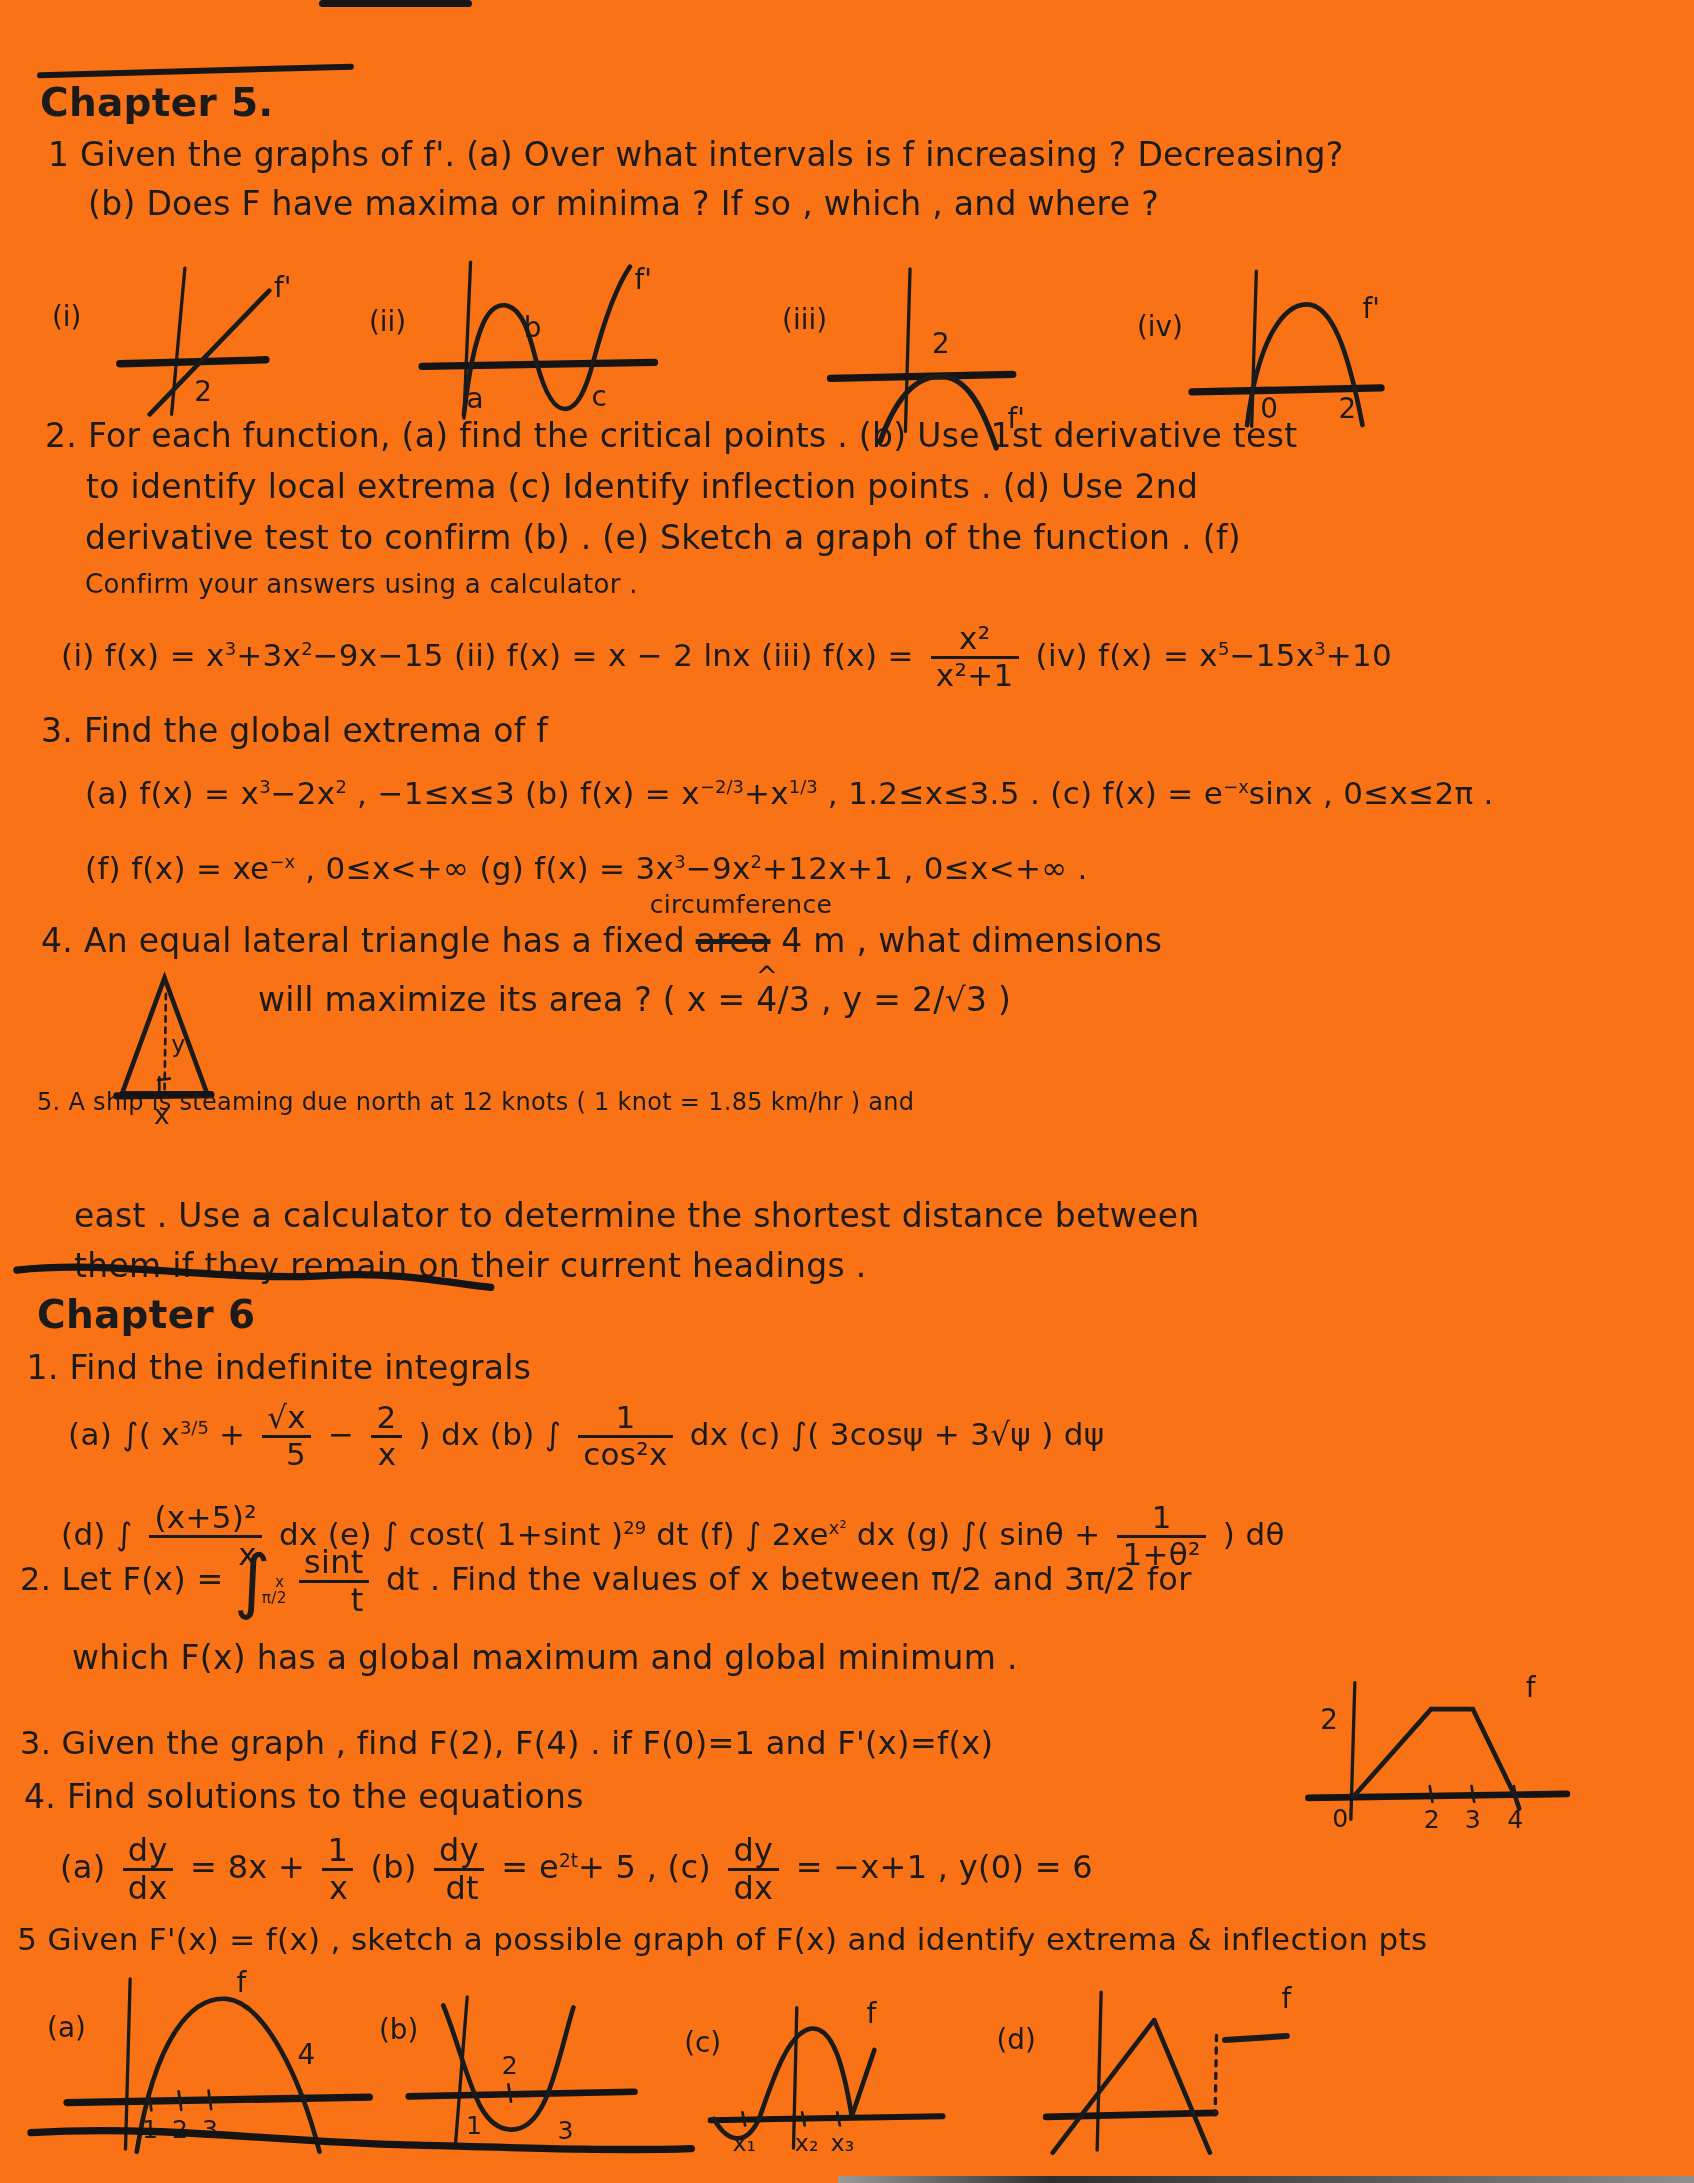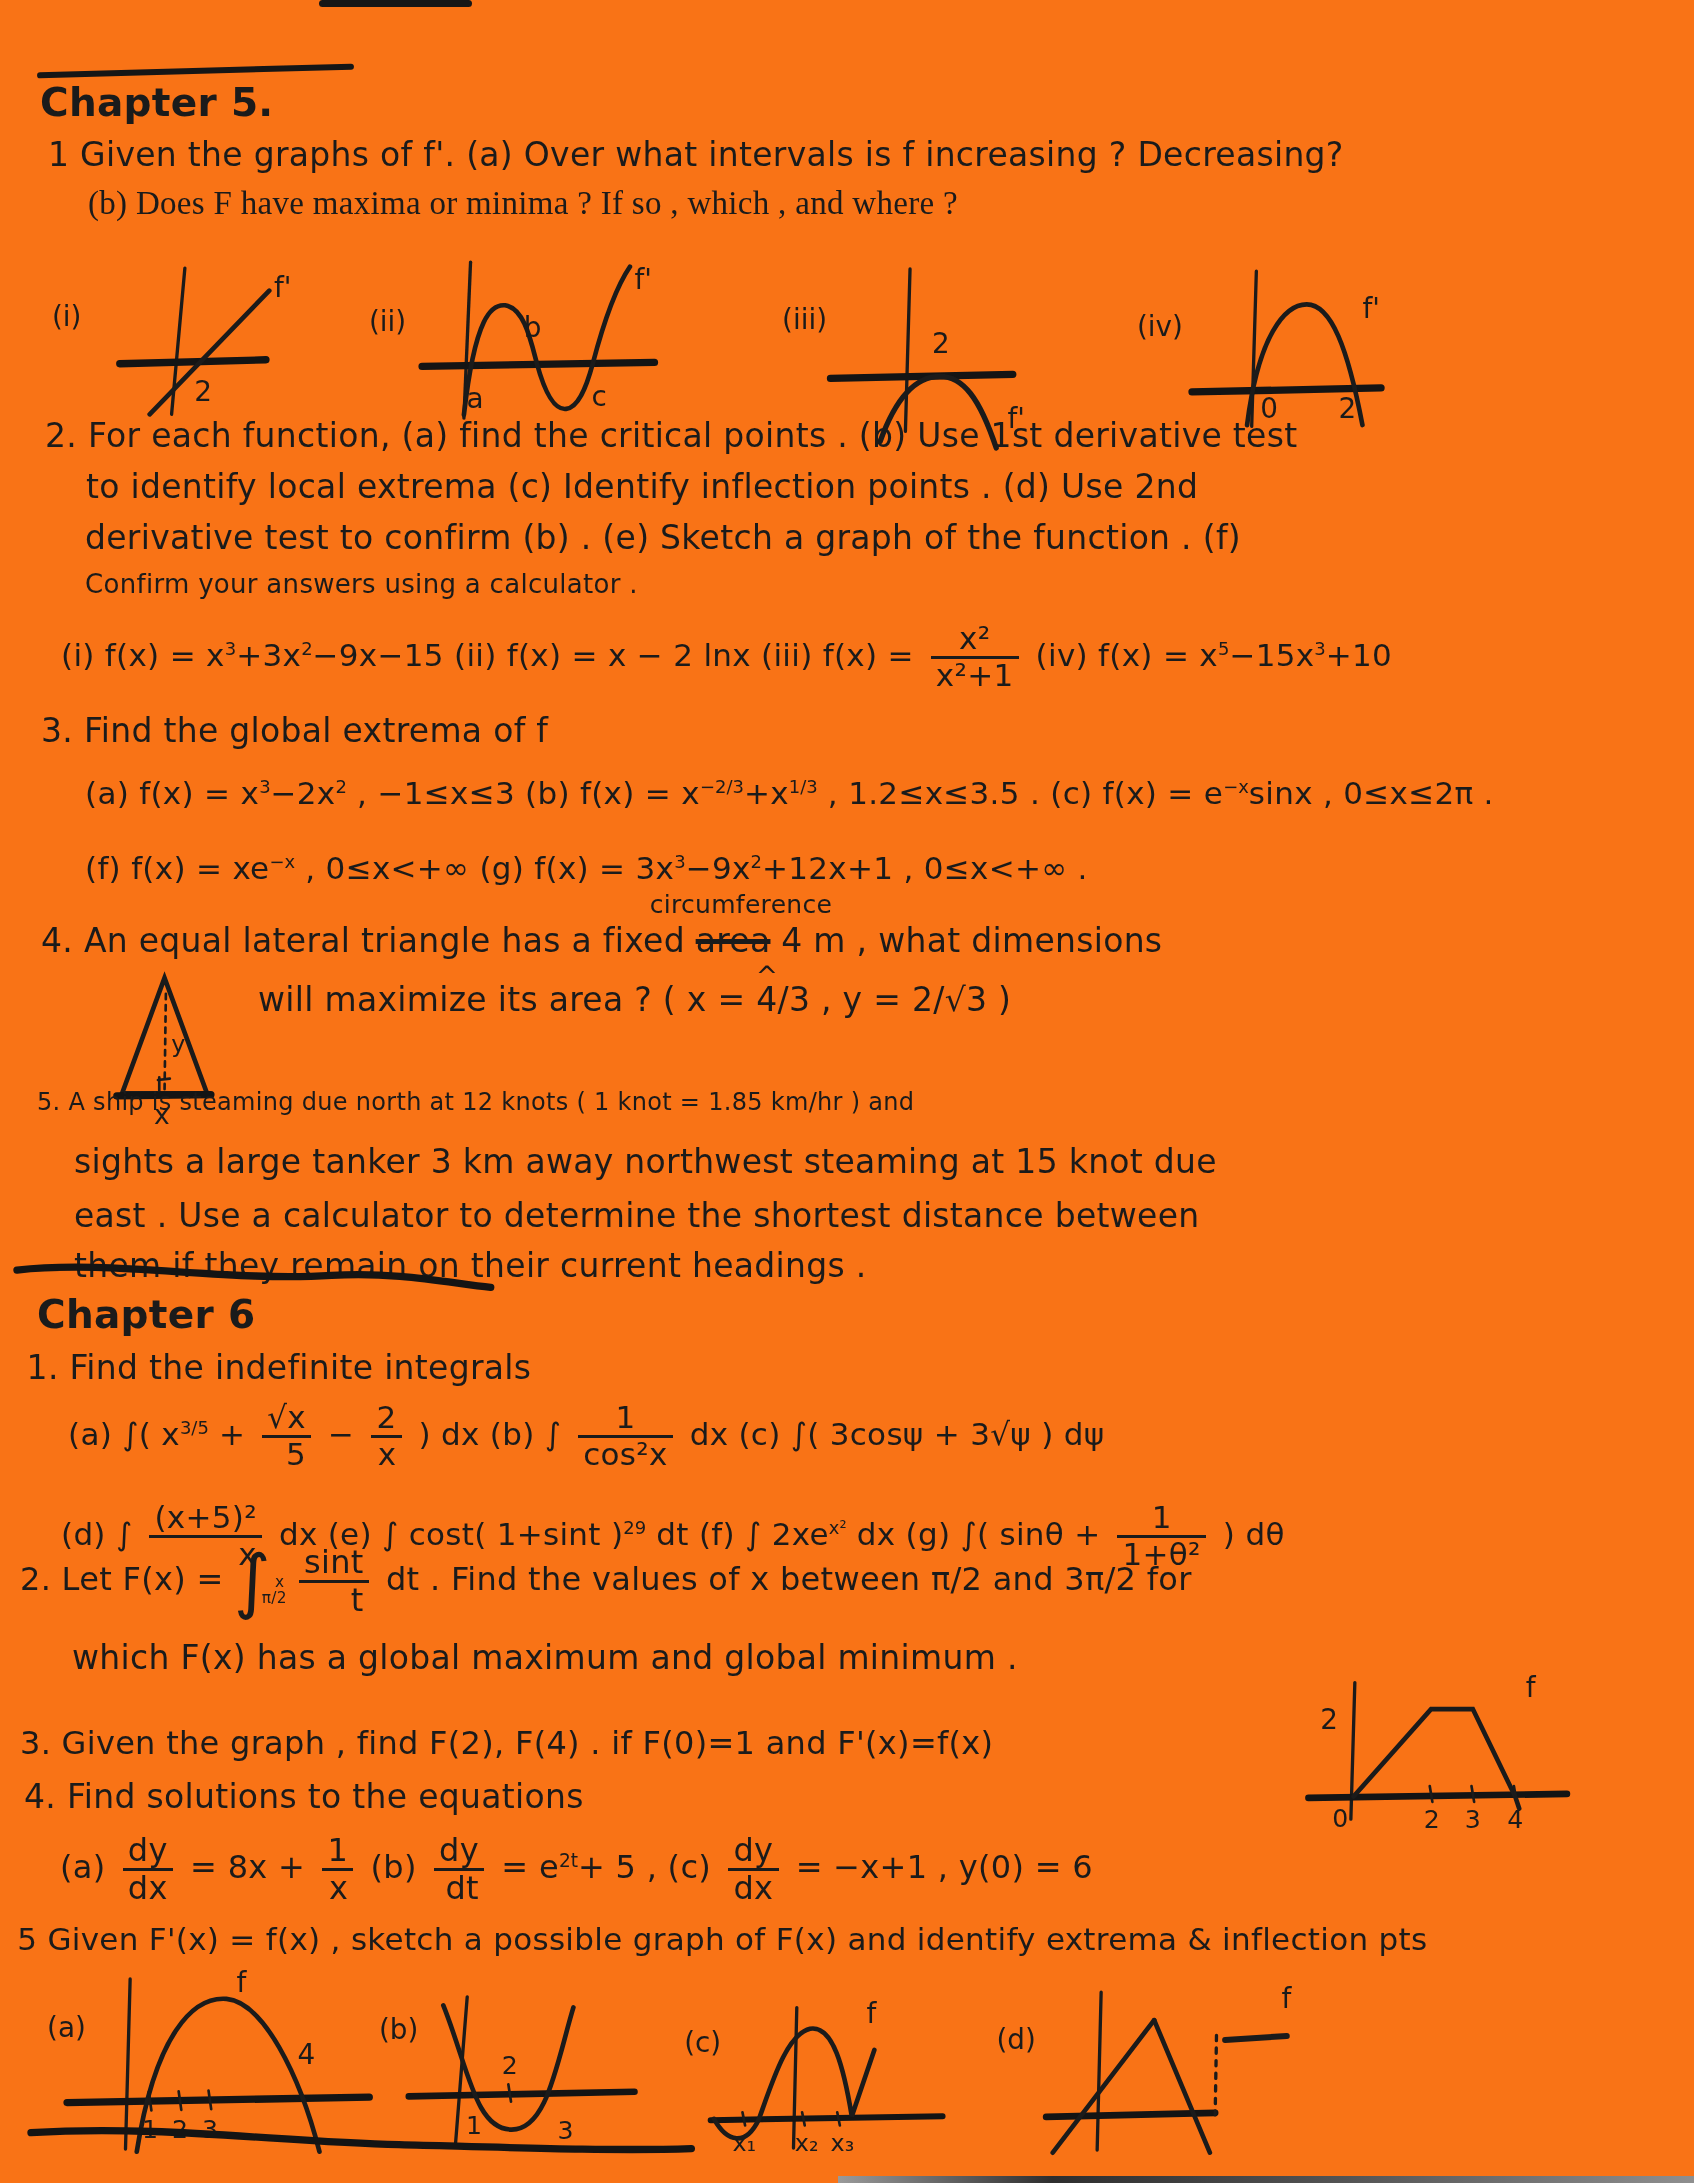--- a/index.html
+++ b/index.html
@@ -34,21 +34,21 @@
 
 <div id="page">
 
   <div class="ink-line" style="left:319px;top:0;width:153px;height:7.3px;"></div>
   <div class="abs" style="left:838px;top:2176px;width:857px;height:7.3px;background:linear-gradient(to right,#9a9a9a,#2e2e2e 25%,#555 60%,#8f8f8f);"></div>
 
   <div class="ink-line" style="left:37px;top:68px;width:317px;height:6px;transform:rotate(-1.6deg);"></div>
   <div class="hand title" style="left:40px;top:81px;">Chapter 5.</div>
 
   <div class="hand" style="left:48px;top:136px;font-size:33px;">1   Given the graphs of f'. (a) Over what intervals  is  f increasing ?  Decreasing?</div>
-  <div class="hand" style="left:88px;top:185px;font-size:33px;font-family:Liberation Serif, serif;">(b)  Does  F  have maxima or minima ?  If so ,  which ,  and  where ?</div>
+  <div class="hand" style="left:88px;top:185px;font-size:33px;">(b)  Does  F  have maxima or minima ?  If so ,  which ,  and  where ?</div>
 
   <svg style="left:40px;top:256px;" width="319" height="163" viewBox="0 0 480 245">
     <text x="18" y="105">(i)</text>
     <path class="yax" d="M218,18 L198,238"></path>
     <path class="axis" d="M120,162 L340,156"></path>
     <path class="curve" d="M165,238 L345,52"></path>
     <text x="352" y="62">f'</text>
     <text x="232" y="218">2</text>
   </svg>
 
@@ -102,21 +102,20 @@
   <svg style="left:106px;top:966px;" width="133" height="159" viewBox="0 0 200 240">
     <path class="curve" d="M88,18 L24,192 L152,192 Z"></path>
     <path class="axis" d="M16,196 L158,194"></path>
     <path class="tick" style="stroke-dasharray:8 9;" d="M90,42 L88,188"></path>
     <path class="tick" d="M78,172 L96,170 M80,188 L80,168"></path>
     <text x="98" y="130" style="font-size:36px;">y</text>
     <text x="72" y="238" style="font-size:40px;">x</text>
   </svg>
 
   <div class="hand" style="left:37px;top:1089px;font-size:24px;text-align:right;">5.  A ship  is  steaming due  north  at  12 knots  ( 1 knot = 1.85 km/hr )  and</div>
-  <div class="hand" style="left:74px;top:1143px;font-size:33px;">sights  a  large  tanker  3  km  away  northwest  steaming  at  15 knot  due</div>
   <div class="hand" style="left:74px;top:1197px;font-size:33px;">east .   Use  a  calculator  to  determine  the  shortest  distance  between</div>
   <div class="hand" style="left:74px;top:1247px;font-size:33px;">them if  they remain  on  their current headings .</div>
 
   <svg style="left:13.3px;top:1258px;" width="491" height="40" viewBox="0 0 740 60">
     <path class="axis" d="M6,18 C150,2 320,36 480,26 C580,20 660,38 720,44"></path>
   </svg>
 
   <div class="hand title" style="left:37px;top:1293px;">Chapter 6</div>
   <div class="hand" style="left:26.6px;top:1349px;font-size:33px;">1.  Find the indefinite integrals</div>
   <div class="hand" style="left:68px;top:1402px;font-size:31px;">(a)  ∫( x<sup>3/5</sup> + <span class="frac">

